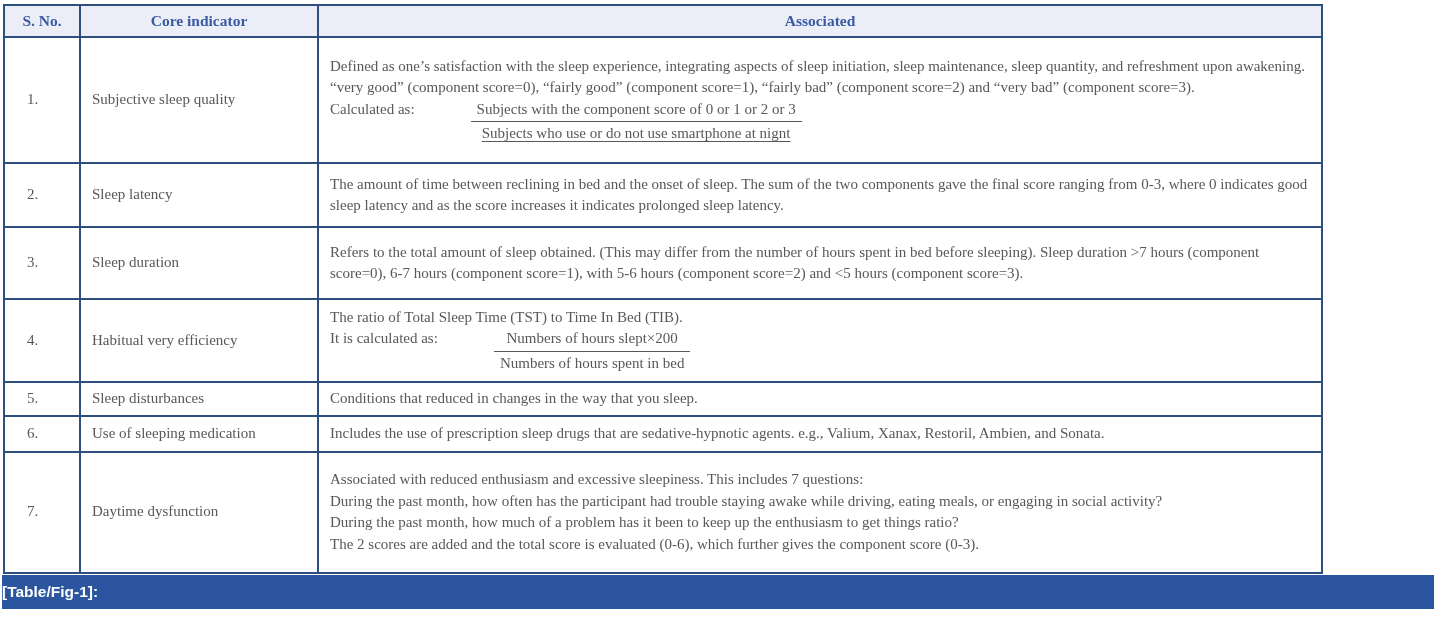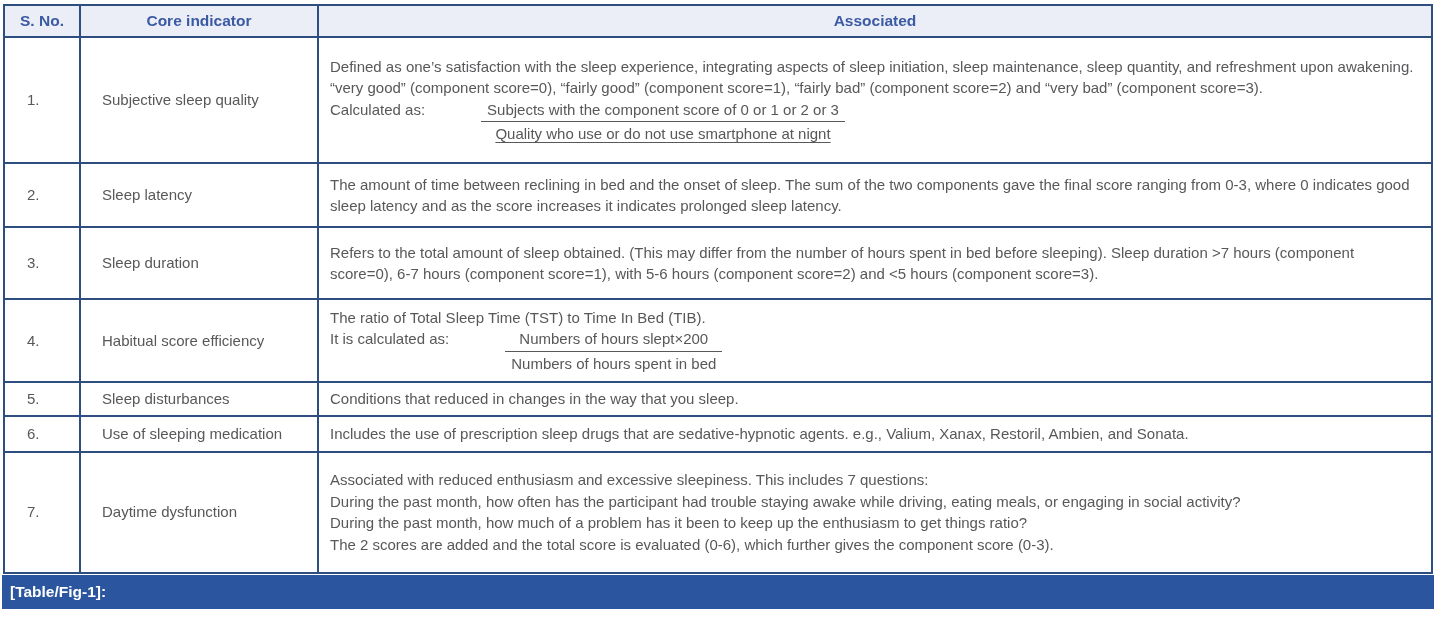--- a/index.html
+++ b/index.html
@@ -15,22 +15,23 @@
   .page {
     position: relative;
     width: 1436px;
     height: 629px;
     background: #fff;
     overflow: hidden;
   }
   table.tbl {
     border-collapse: collapse;
     table-layout: fixed;
-    width: 1430px;
+    width: 1320px;
     margin: 4px 3px 0 3px;
+    font-family: Liberation Serif, serif;
   }
   col.c1 { width: 76px; }
   col.c2 { width: 238px; }
   col.c3 { width: auto; }
   .tbl th, .tbl td { border: 2px solid var(--border); }
   .tbl thead tr { height: 32px; }
   .tbl th {
     background: var(--header-bg);
     color: var(--header-text);
     font-size: 15.5px;
@@ -39,21 +40,21 @@
     padding: 4px 6px;
   }
   .tbl td {
     color: var(--body-text);
     font-size: 15px;
     line-height: 21.5px;
     vertical-align: middle;
     background: #fff;
   }
   td.sno { padding-left: 22px; }
-  td.indicator { padding-left: 21px; }
+  td.indicator { padding-left: 11px; }
   td.definition { padding: 5px 10px 5px 11px; border-radius: 32px; }
   .defline { margin: 0; }
   .frac-wrap { display: flex; align-items: flex-start; gap: 46px; }
   .frac-label { white-space: nowrap; margin-right: 10px; }
   .frac { display: inline-block; text-align: center; }
   .frac .num {
     display: block;
     padding: 0 6px 1px 6px;
     border-bottom: 1.5px solid var(--body-text);
   }
@@ -62,21 +63,20 @@
     text-decoration: underline;
     text-underline-offset: 3px;
   }
   .caption {
     margin: 1px 2px 0 2px;
     height: 34px;
     background: var(--caption-bg);
     color: #ffffff;
     display: flex;
     align-items: center;
-    padding-left: 8px;
     font-size: 15.5px;
   }
   .caption b { font-weight: bold; }
   .caption .cap-text { margin-left: 5px; }
 </style>
 </head>
 <body>
 
 <div class="page">
   <table class="tbl">
@@ -95,42 +95,42 @@
     <tbody id="tbody">
         <tr style="height: 126px;">
           <td class="sno">1.</td>
           <td class="indicator">Subjective sleep quality</td>
           <td class="definition">
             <div class="defline">Defined as one’s satisfaction with the sleep experience, integrating aspects of sleep initiation, sleep maintenance, sleep quantity, and refreshment upon awakening. “very good” (component score=0), “fairly good” (component score=1), “fairly bad” (component score=2) and “very bad” (component score=3).</div>
             <div class="frac-wrap">
               <span class="frac-label">Calculated as:</span>
               <span class="frac">
                 <span class="num">Subjects with the component score of 0 or 1 or 2 or 3</span>
-                <span class="den underlined">Quality who use or do not use smartphone at nignt</span>
+                <span class="den underlined">Subjects who use or do not use smartphone at nignt</span>
               </span>
             </div>
           </td>
         </tr>
         <tr style="height: 64px;">
           <td class="sno">2.</td>
           <td class="indicator">Sleep latency</td>
           <td class="definition">
             <div class="defline">The amount of time between reclining in bed and the onset of sleep. The sum of the two components gave the final score ranging from 0-3, where 0 indicates good sleep latency and as the score increases it indicates prolonged sleep latency.</div>
           </td>
         </tr>
         <tr style="height: 72px;">
           <td class="sno">3.</td>
           <td class="indicator">Sleep duration</td>
           <td class="definition">
             <div class="defline">Refers to the total amount of sleep obtained. (This may differ from the number of hours spent in bed before sleeping). Sleep duration &gt;7 hours (component score=0), 6-7 hours (component score=1), with 5-6 hours (component score=2) and &lt;5 hours (component score=3).</div>
           </td>
         </tr>
         <tr style="height: 83px;">
           <td class="sno">4.</td>
-          <td class="indicator">Habitual score efficiency</td>
+          <td class="indicator">Habitual very efficiency</td>
           <td class="definition">
             <div class="defline">The ratio of Total Sleep Time (TST) to Time In Bed (TIB).</div>
             <div class="frac-wrap">
               <span class="frac-label">It is calculated as:</span>
               <span class="frac">
                 <span class="num">Numbers of hours slept×200</span>
                 <span class="den">Numbers of hours spent in bed</span>
               </span>
             </div>
           </td>

